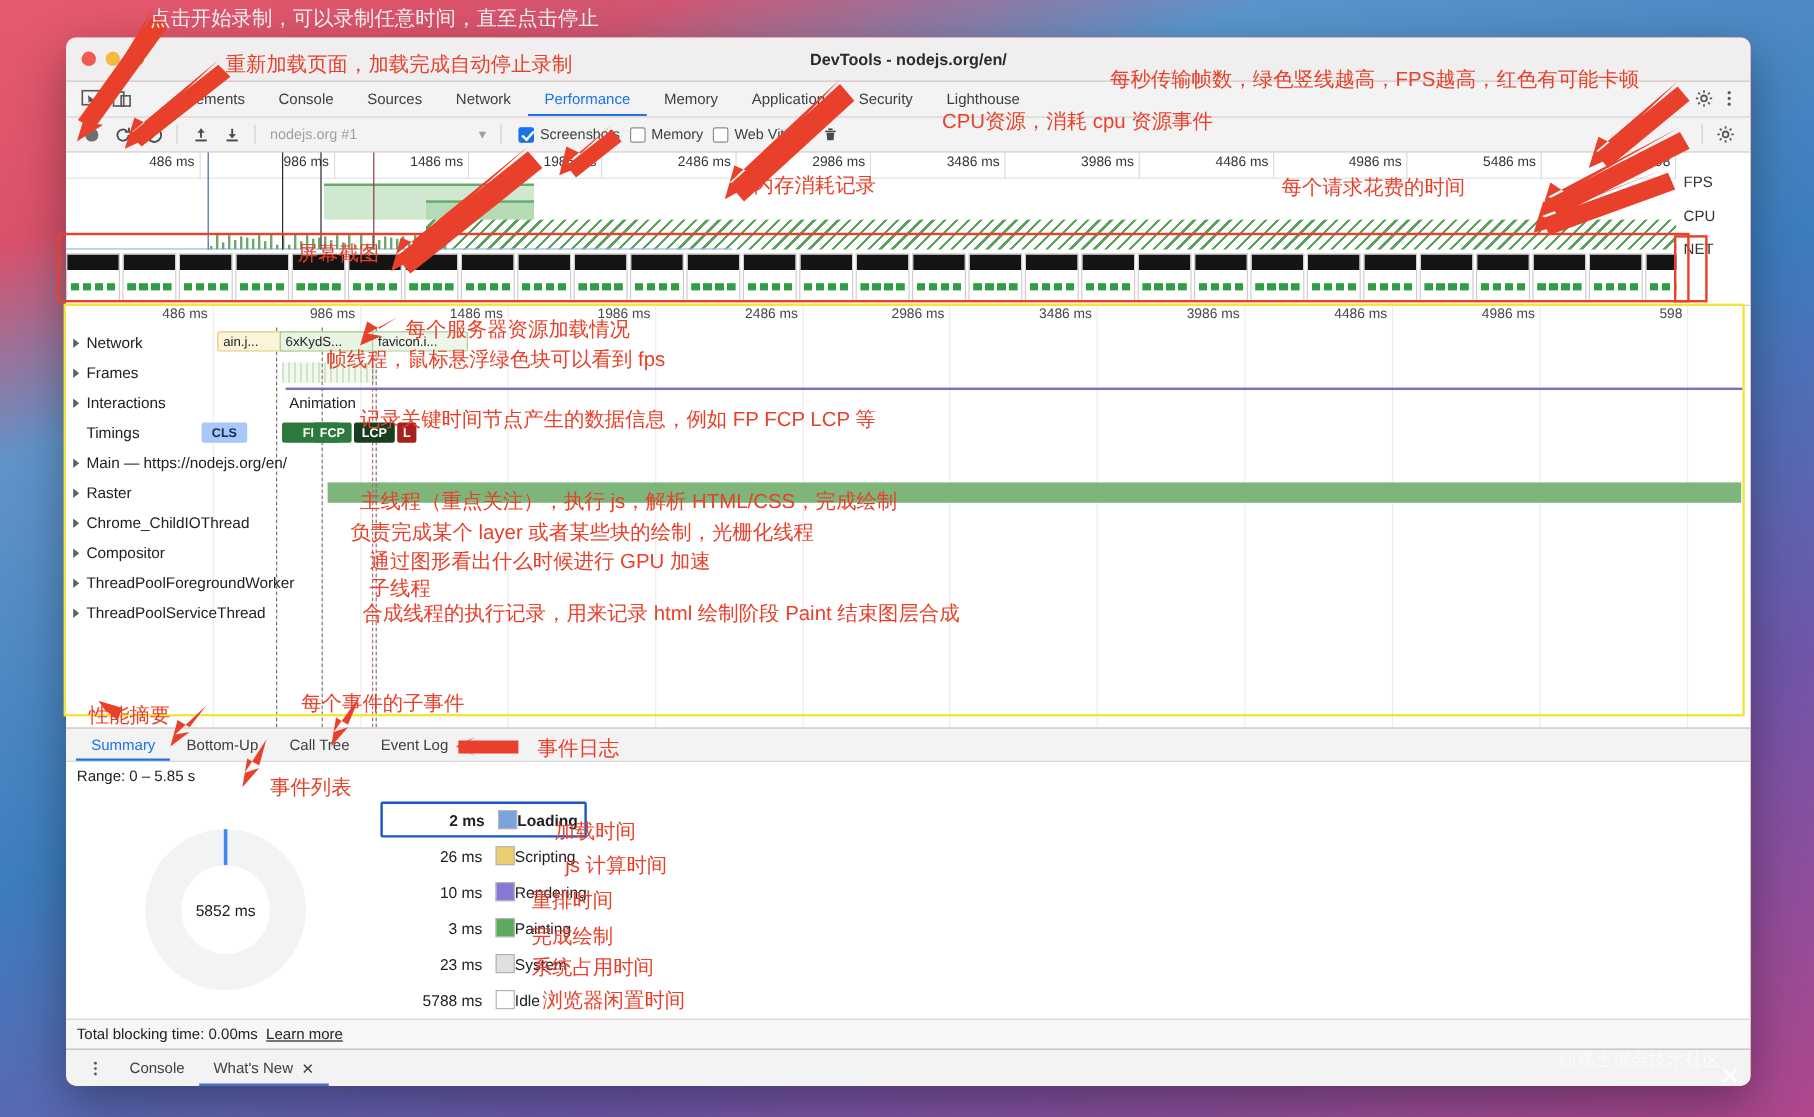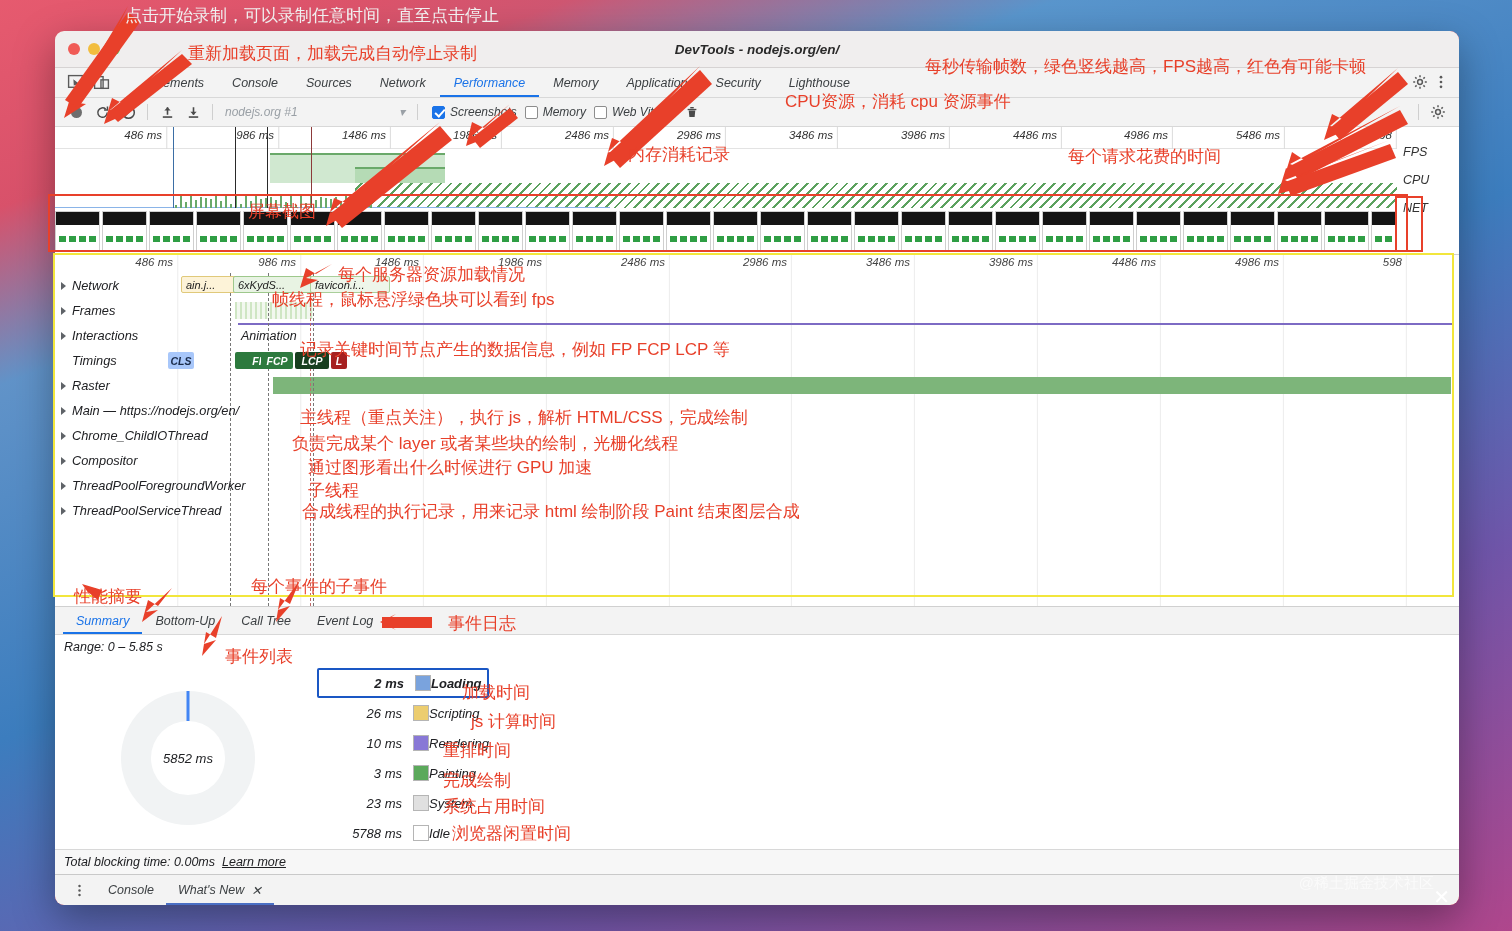--- a/index.html
+++ b/index.html
@@ -13,21 +13,21 @@
     position: absolute; inset: 0;
     background:
       linear-gradient(160deg, rgba(230,90,110,.95) 0%, rgba(215,80,105,.9) 14%, rgba(90,150,205,.95) 26%, rgba(60,125,190,1) 50%, rgba(110,85,170,.95) 74%, rgba(175,70,140,.95) 100%);
   }
 
   
   .win {
     position: absolute; left: 55px; top: 31px; width: 1404px; height: 874px;
     background: #ef4444; border-radius: 9px 9px 9px 9px;
     box-shadow: 0 14px 40px rgba(0,0,0,.35);
-    overflow: hidden; display: flex; flex-direction: column; font-style: italic;
+    overflow: hidden; display: flex; flex-direction: column;
   }
   .titlebar {
     height: 37px; background: #f0eeee; border-bottom: 1px solid #d6d3d3;
     display: flex; align-items: center; position: relative; flex: none;
   }
   .traffic { display: flex; gap: 8px; padding-left: 13px; }
   .tl { width: 12px; height: 12px; border-radius: 50%; }
   .tl.r { background: #f05b56; }
   .tl.y { background: #f2bd3f; }
   .tl.g { background: #5fc454; }
@@ -445,37 +445,37 @@
       <div class="track">
         <span class="tri"></span>
         <span class="tname">Interactions</span>
         <span style="position:absolute;left:183px;right:7px;top:0px;height:2px;background:#7d6bc4;"></span>
         <span style="position:absolute;left:186px;font-size:12.5px;color:#202124;">Animation</span>
       </div>
 
       <div class="track">
         <span class="tri hidden"></span>
         <span class="tname">Timings</span>
-        <span class="badge" style="left:113px;width:26px;top:4px;background:#a8c7fa;color:#1a2b4a;">CLS</span>
+        <span class="badge" style="left:113px;width:38px;top:4px;background:#a8c7fa;color:#1a2b4a;">CLS</span>
         <span class="badge" style="left:180px;width:48px;top:4px;background:#2d7a3e;">FP</span>
         <span class="badge" style="left:206px;width:32px;top:4px;background:#2d7a3e;">FCP</span>
         <span class="badge" style="left:240px;width:34px;top:4px;background:#173f1f;">LCP</span>
         <span class="badge" style="left:276px;width:16px;top:4px;background:#a62020;">L</span>
       </div>
 
 
       <div class="track">
         <span class="tri"></span>
+        <span class="tname">Main — https://nodejs.org/en/</span>
+      </div>
+
+      <div class="track">
+        <span class="tri"></span>
         <span class="tname">Raster</span>
         <span style="position:absolute;left:218px;right:8px;top:4px;height:17px;background:#7db57a;"></span>
-      </div>
-
-      <div class="track">
-        <span class="tri"></span>
-        <span class="tname">Main — https://nodejs.org/en/</span>
       </div>
 
 
       <div class="track">
         <span class="tri"></span>
         <span class="tname">Chrome_ChildIOThread</span>
       </div>
 
       <div class="track">
         <span class="tri"></span>

